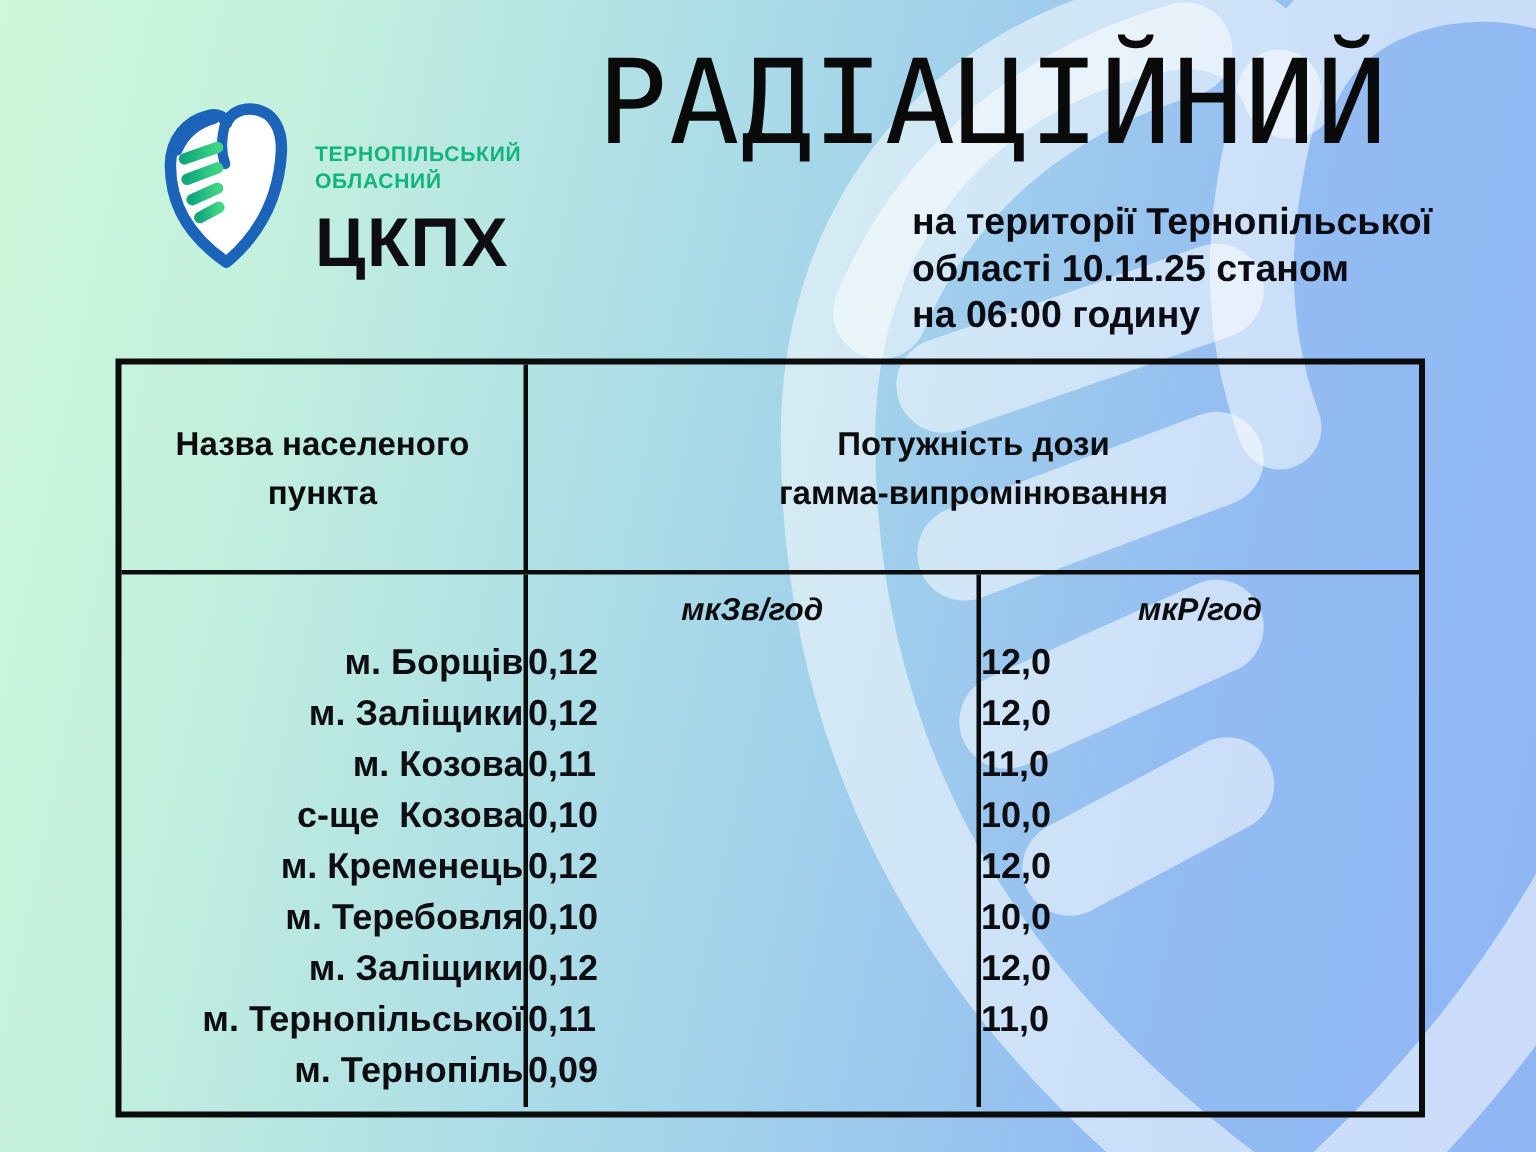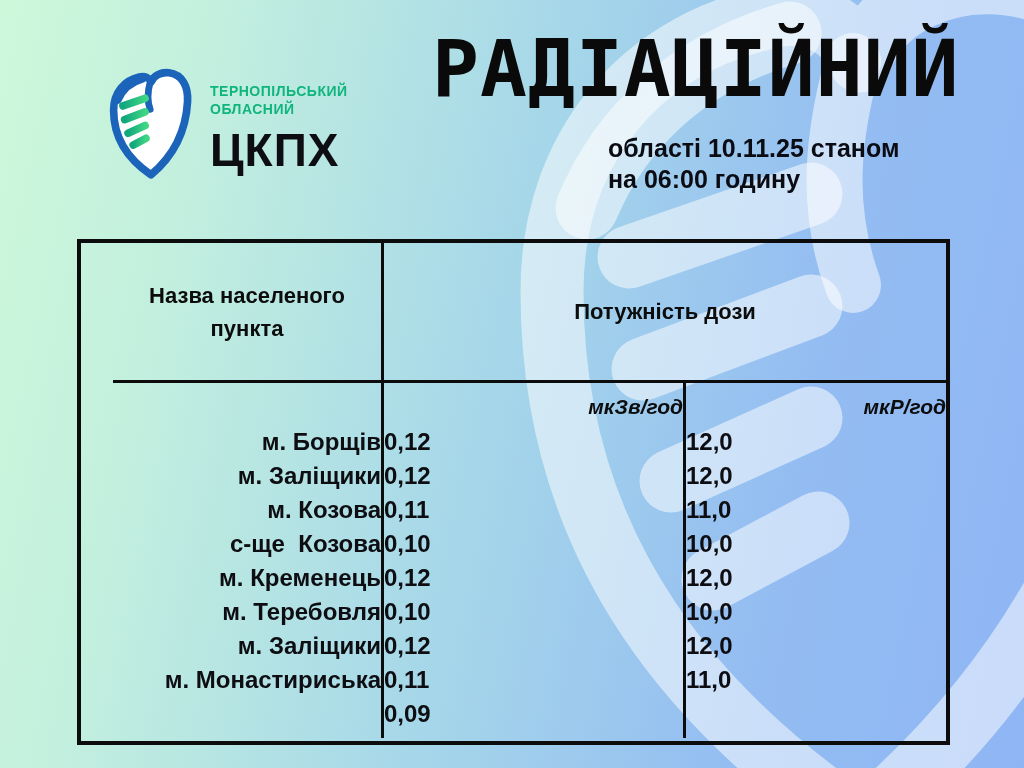--- a/index.html
+++ b/index.html
@@ -5,39 +5,39 @@
   * { margin:0; padding:0; box-sizing:border-box; }
   body { background:#555; }
   .canvas {
     position:relative; width:1024px; height:768px; overflow:hidden;
     background:linear-gradient(102deg,#cdf8da 0%,#c3f0de 18%,#a6d7e9 48%,#93bcf2 76%,#8fb6f4 100%);
     font-family:"Liberation Sans",sans-serif;
   }
   .watermark { position:absolute; left:440px; top:-72px; width:840px; height:980px; pointer-events:none; }
   .logo-block { position:absolute; left:100px; top:66px; display:flex; gap:8px; }
   .logo-svg { width:102px; height:119px; }
-  .logo-text { margin-top:16px; }
+  .logo-text { margin-top:27px; }
   .org-line { font-size:14px; font-weight:bold; letter-spacing:.5px; line-height:18px; }
   .org-abbr { font-size:46px; font-weight:bold; letter-spacing:1px; line-height:48px; margin-top:8px; color:#0d0d12; }
-  .title-line1 { position:absolute; left:432px; top:28px; font-family:"DejaVu Sans Mono",monospace;
-    font-size:78px; font-weight:700; letter-spacing:1px; color:#0a0a0a; line-height:82px; }
+  .title-line1 { position:absolute; left:398px; top:28px; font-family:"DejaVu Sans Mono",monospace;
+    font-size:78px; font-weight:400; letter-spacing:1px; color:#0a0a0a; line-height:82px; }
   .title-line2 { position:absolute; left:418px; top:104px; font-family:"DejaVu Sans Mono",monospace;
     font-size:78px; font-weight:400; letter-spacing:5px; color:#0a0a0a; line-height:82px; }
   .subtitle { position:absolute; left:608px; top:133px; font-size:25px; font-weight:bold;
     color:#0b0b13; line-height:31px; }
   .data-table { position:absolute; left:77px; top:239px; width:873px; height:506px;
-    border:4px solid #0c0c0c; color:#0c0c0c;padding-left:32px; }
+    border:4px solid #0c0c0c; color:#0c0c0c; }
   .thead-row { display:grid; grid-template-columns:271px 1fr; height:140px; border-bottom:3px solid #0c0c0c; }
   .th { display:flex; flex-direction:column; justify-content:center; align-items:center;
     font-size:22px; font-weight:bold; line-height:33px; text-align:center; }
   .th-city { border-right:3px solid #0c0c0c; }
   .tbody-row { display:grid; grid-template-columns:271px 302px 1fr; height:355px; }
   .bcol { padding-top:0; }
   .bcol-city, .bcol-usv { border-right:3px solid #0c0c0c; }
-  .unit-cell { height:42px; line-height:48px; font-style:italic; font-weight:bold; font-size:21px; text-align:right; }
+  .unit-cell { height:42px; line-height:48px; font-style:italic; font-weight:bold; font-size:21px; text-align:center; }
   .cell { height:34px; line-height:34px; font-weight:bold; font-size:24px; color:#0d0d12;text-align:right; }
   .city-cell { padding-left:36px; white-space:pre; }
   .val-cell { text-align:left; }
 </style>
 </head>
 <body>
 
 <div class="canvas">
 
   <svg class="watermark" viewBox="0 0 120 140">
@@ -70,45 +70,48 @@
     </svg>
     <div class="logo-text">
       <div class="org-line" style="color:#10b57c">ТЕРНОПІЛЬСЬКИЙ</div>
       <div class="org-line" style="color:#10b57c">ОБЛАСНИЙ</div>
       <div class="org-abbr">ЦКПХ</div>
     </div>
   </div>
 
   <div class="title-line1">РАДІАЦІЙНИЙ</div>
   <div class="subtitle">
+    <div>на території Тернопільської</div>
     <div>області 10.11.25 станом</div>
     <div>на 06:00 годину</div>
   </div>
 
   <div class="data-table">
     <div class="thead-row">
       <div class="th th-city">
         <div>Назва населеного</div>
         <div>пункта</div>
       </div>
       <div class="th">
         <div>Потужність дози</div>
+        <div>гамма-випромінювання</div>
       </div>
     </div>
     <div class="tbody-row">
       <div class="bcol bcol-city">
         <div class="unit-cell"></div>
       <div class="cell city-cell">м. Борщів</div>
           <div class="cell city-cell">м. Заліщики</div>
           <div class="cell city-cell">м. Козова</div>
           <div class="cell city-cell">с-ще  Козова</div>
           <div class="cell city-cell">м. Кременець</div>
           <div class="cell city-cell">м. Теребовля</div>
           <div class="cell city-cell">м. Заліщики</div>
-          <div class="cell city-cell">м. Монастириська</div>
+          <div class="cell city-cell">м. Тернопільської</div>
+          <div class="cell city-cell">м. Тернопіль</div>
         </div>
       <div class="bcol bcol-usv">
         <div class="unit-cell">мкЗв/год</div>
       <div class="cell val-cell">0,12</div>
           <div class="cell val-cell">0,12</div>
           <div class="cell val-cell">0,11</div>
           <div class="cell val-cell">0,10</div>
           <div class="cell val-cell">0,12</div>
           <div class="cell val-cell">0,10</div>
           <div class="cell val-cell">0,12</div>

